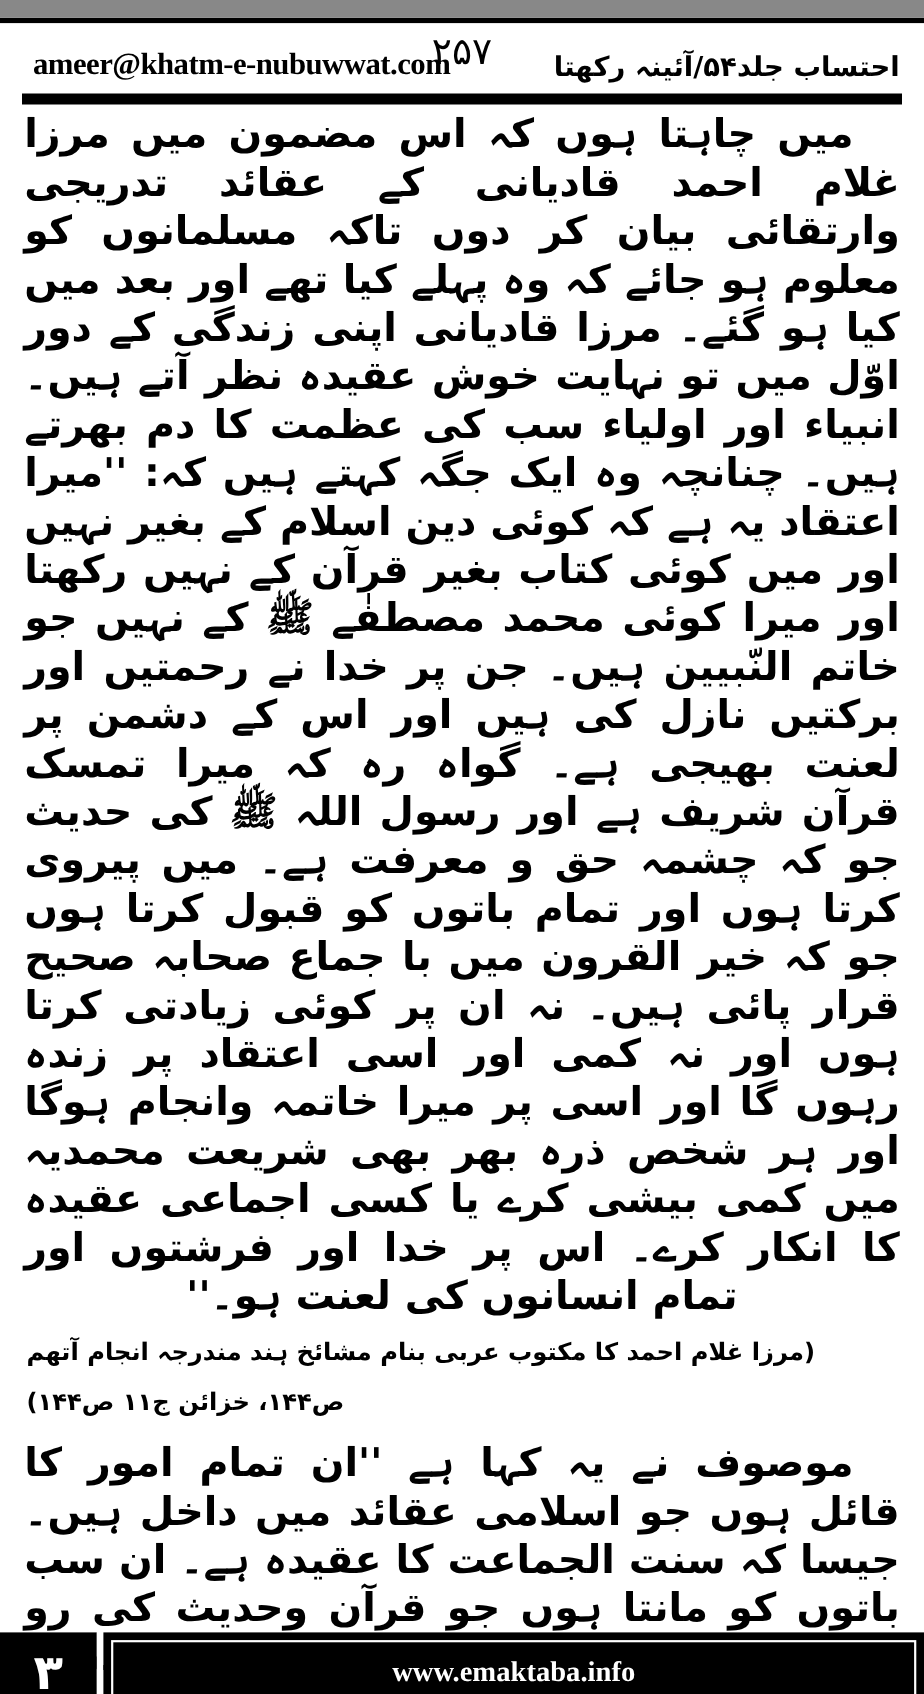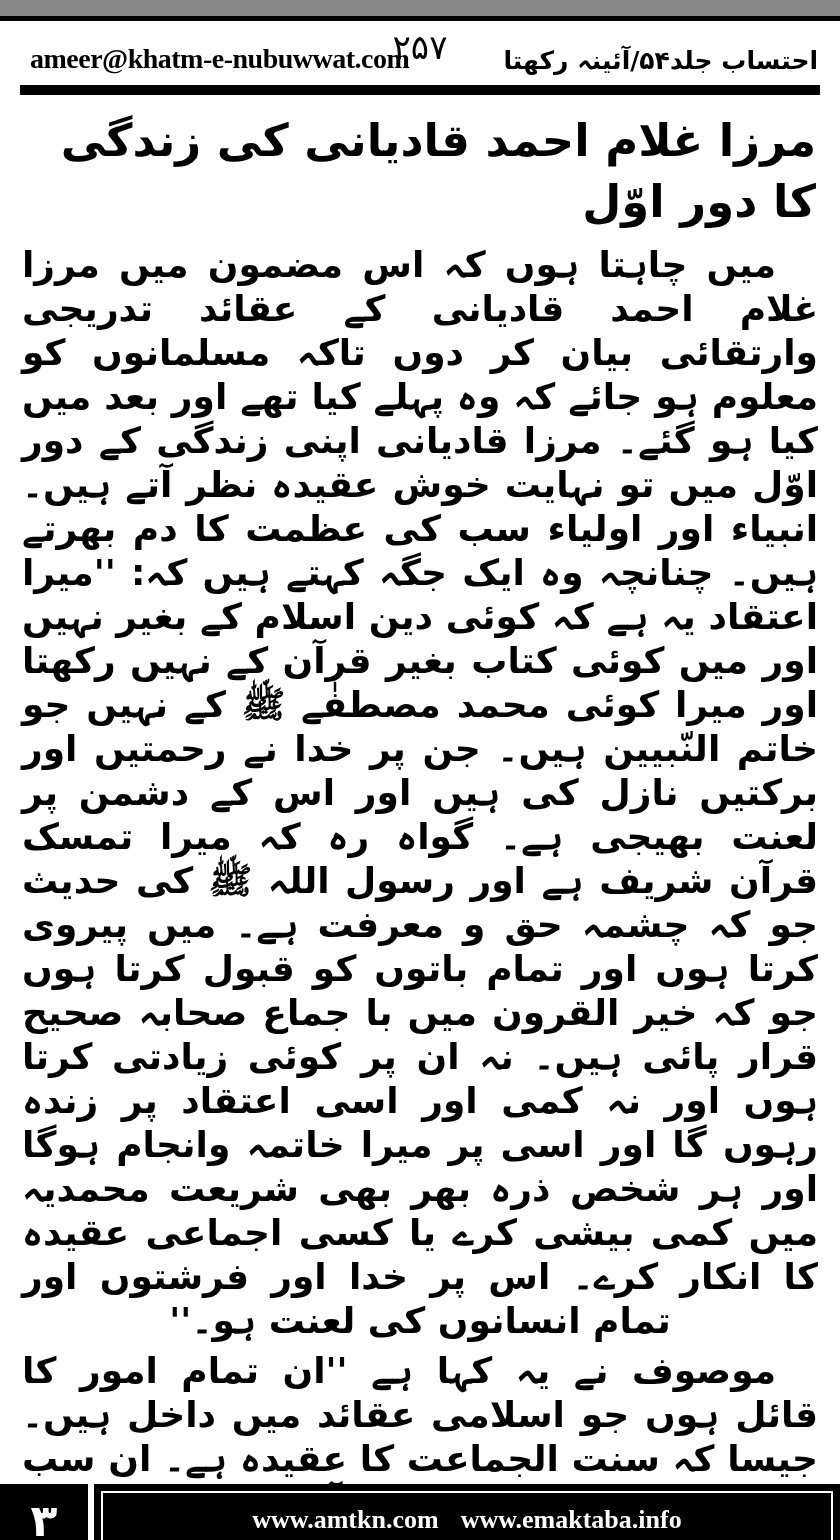--- a/index.html
+++ b/index.html
@@ -68,32 +68,31 @@
   <div class="top-strip"></div>
 
   <div class="header">
     <span class="email">ameer@khatm-e-nubuwwat.com</span>
     <span class="pagenum">۲۵۷</span>
     <span class="booktitle" dir="rtl">احتساب جلد۵۴/آئینہ رکھتا</span>
   </div>
 
   <div class="rule"></div>
 
-  <div class="main-title" dir="rtl">مرزا غلام احمد قادیانی کی زندگی کا دور اوّل</div>
 
   <div class="body-sections">
 
   <div class="para" dir="rtl">میں چاہتا ہوں کہ اس مضمون میں مرزا غلام احمد قادیانی کے عقائد تدریجی وارتقائی بیان کر دوں تاکہ مسلمانوں کو معلوم ہو جائے کہ وہ پہلے کیا تھے اور بعد میں کیا ہو گئے۔ مرزا قادیانی اپنی زندگی کے دور اوّل میں تو نہایت خوش عقیدہ نظر آتے ہیں۔ انبیاء اور اولیاء سب کی عظمت کا دم بھرتے ہیں۔ چنانچہ وہ ایک جگہ کہتے ہیں کہ: ''میرا اعتقاد یہ ہے کہ کوئی دین اسلام کے بغیر نہیں اور میں کوئی کتاب بغیر قرآن کے نہیں رکھتا اور میرا کوئی محمد مصطفٰے ﷺ کے نہیں جو خاتم النّبیین ہیں۔ جن پر خدا نے رحمتیں اور برکتیں نازل کی ہیں اور اس کے دشمن پر لعنت بھیجی ہے۔ گواہ رہ کہ میرا تمسک قرآن شریف ہے اور رسول اللہ ﷺ کی حدیث جو کہ چشمہ حق و معرفت ہے۔ میں پیروی کرتا ہوں اور تمام باتوں کو قبول کرتا ہوں جو کہ خیر القرون میں با جماع صحابہ صحیح قرار پائی ہیں۔ نہ ان پر کوئی زیادتی کرتا ہوں اور نہ کمی اور اسی اعتقاد پر زندہ رہوں گا اور اسی پر میرا خاتمہ وانجام ہوگا اور ہر شخص ذرہ بھر بھی شریعت محمدیہ میں کمی بیشی کرے یا کسی اجماعی عقیدہ کا انکار کرے۔ اس پر خدا اور فرشتوں اور تمام انسانوں کی لعنت ہو۔''</div>
+      <div class="citation" dir="rtl">(مرزا غلام احمد کا مکتوب عربی بنام مشائخ ہند مندرجہ انجام آتھم ص۱۴۴، خزائن ج۱۱ ص۱۴۴)</div>
       <div class="para" dir="rtl">موصوف نے یہ کہا ہے ''ان تمام امور کا قائل ہوں جو اسلامی عقائد میں داخل ہیں۔ جیسا کہ سنت الجماعت کا عقیدہ ہے۔ ان سب باتوں کو مانتا ہوں جو قرآن وحدیث کی رو سے مسلم الثبوت ہیں اور سیدنا حضرت محمد مصطفٰی ﷺ کی ختم المرسلین بعد کے کسی دوسرے مدعی نبوت اور رسالت کو کافر اور کاذب جانتا ہوں۔ میرا یقین ہے کہ وحی رسالت آدم صفی اللہ سے شروع ہوئی اور جناب رسول اللہ ﷺ پر ختم ہوئی۔ اس میری تحریر پر ہر ایک شخص گواہ ہے۔''</div>
     </div>
 
   <div class="footer">
     <div class="footer-num">۳</div>
     <div class="footer-gap"></div>
     <div class="footer-bar">
       <div class="footer-bar-inner">
-        <span>www.amtkn.com</span>
         <span>www.emaktaba.info</span>
       </div>
     </div>
   </div>
 
 </div>
 
 </body></html>

